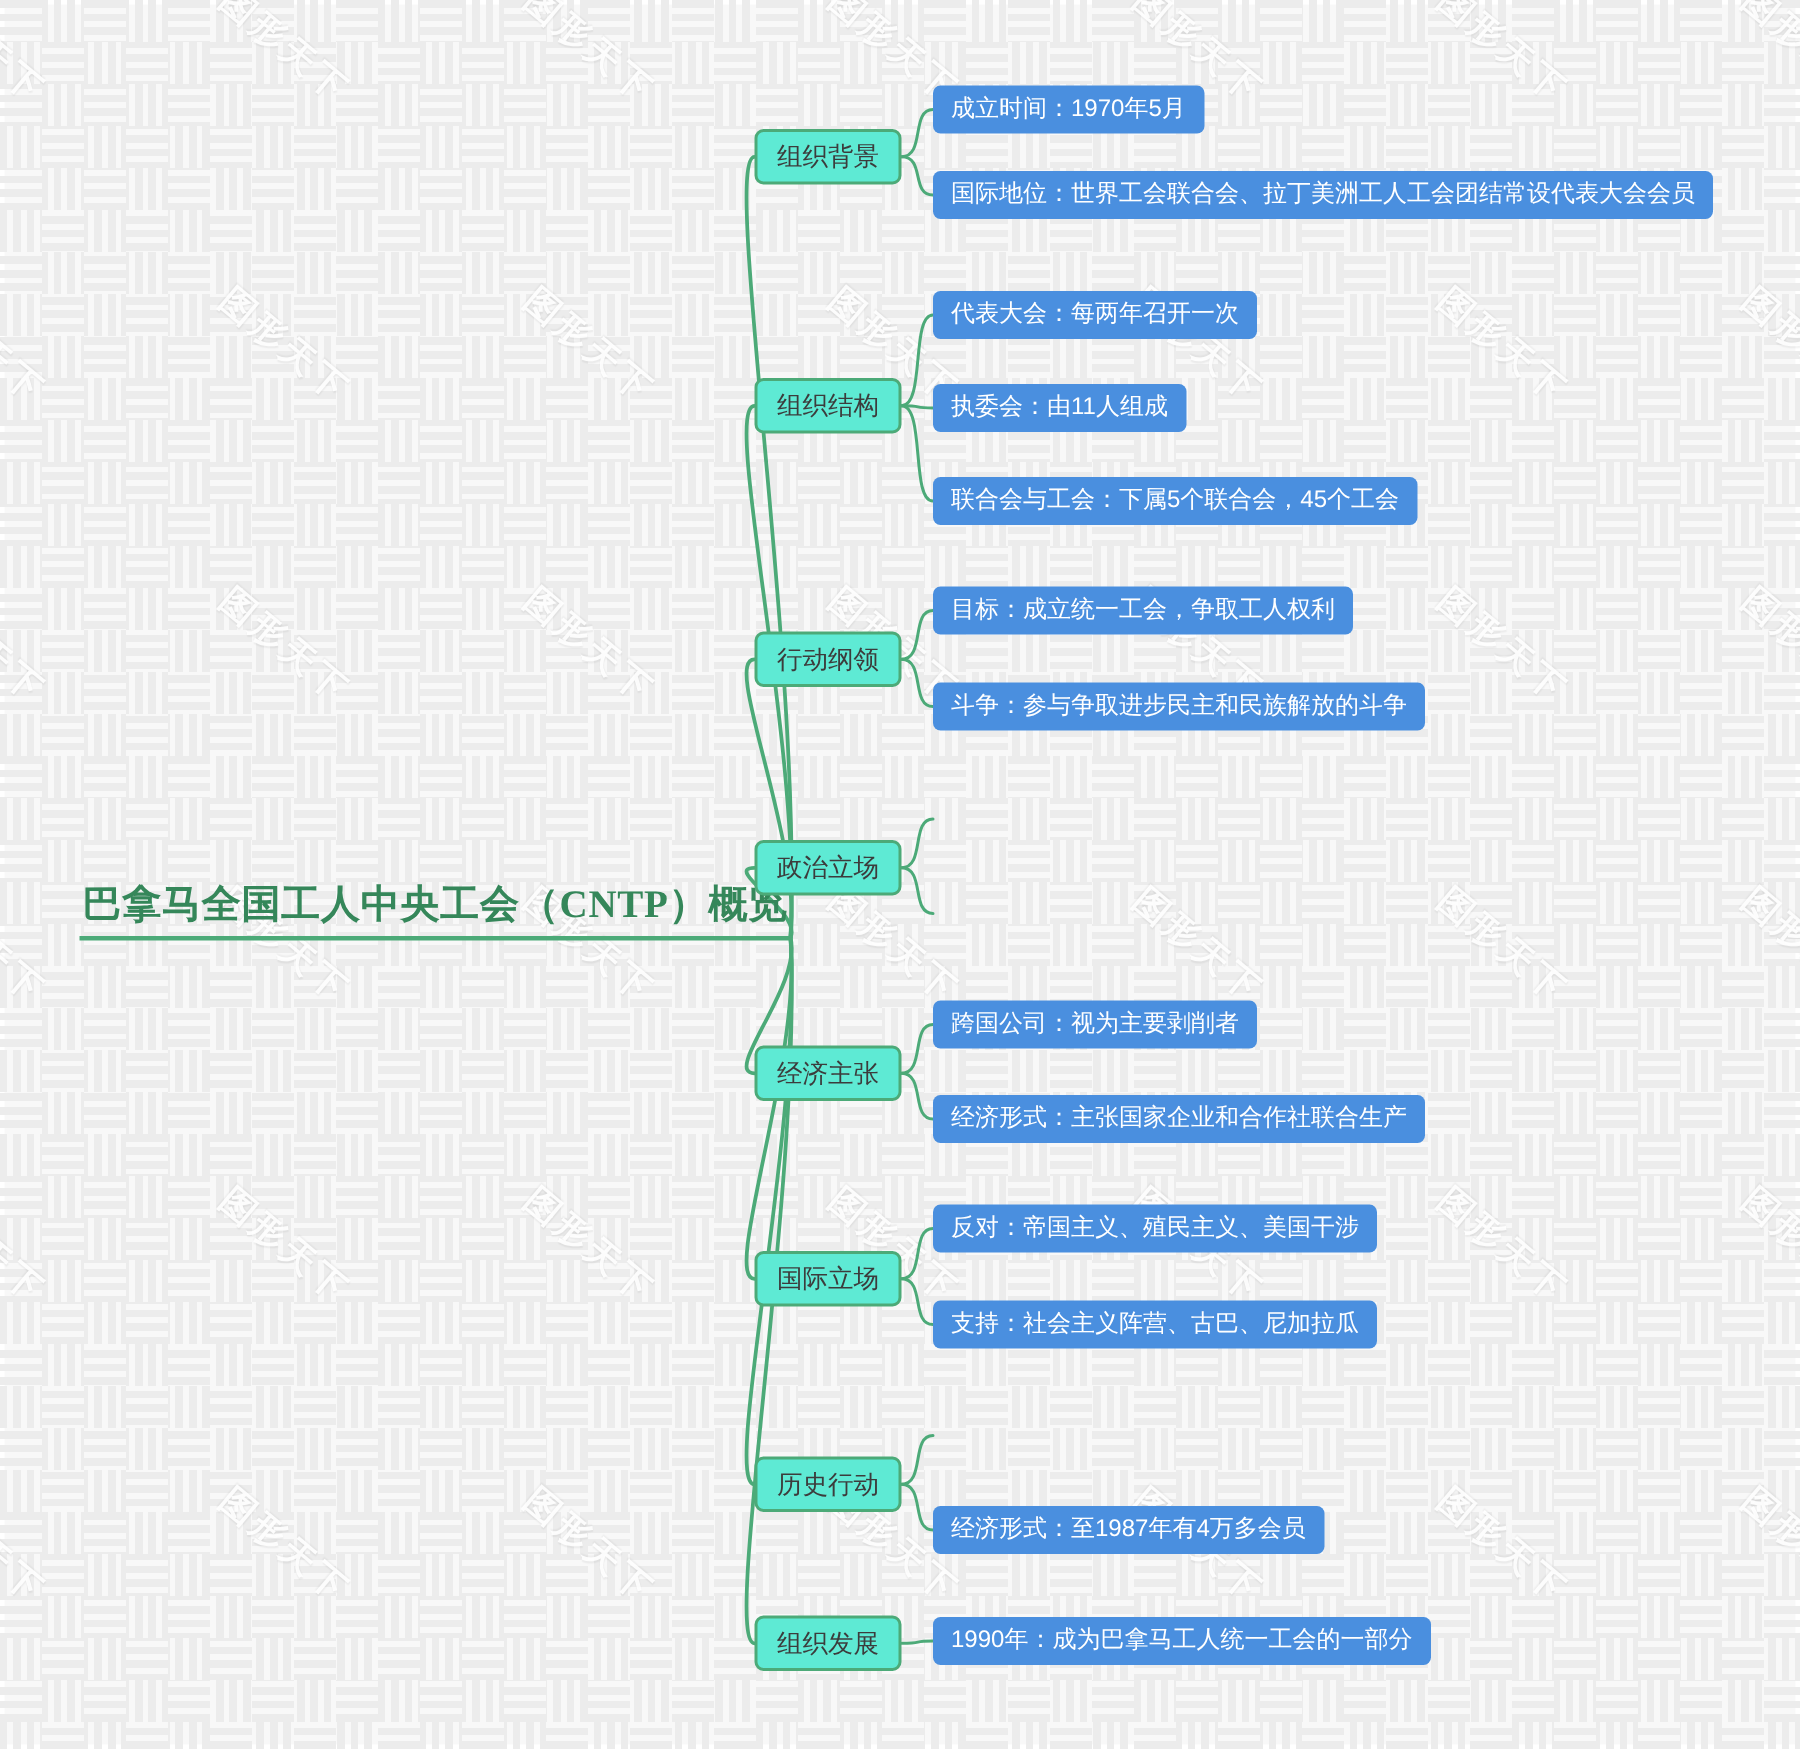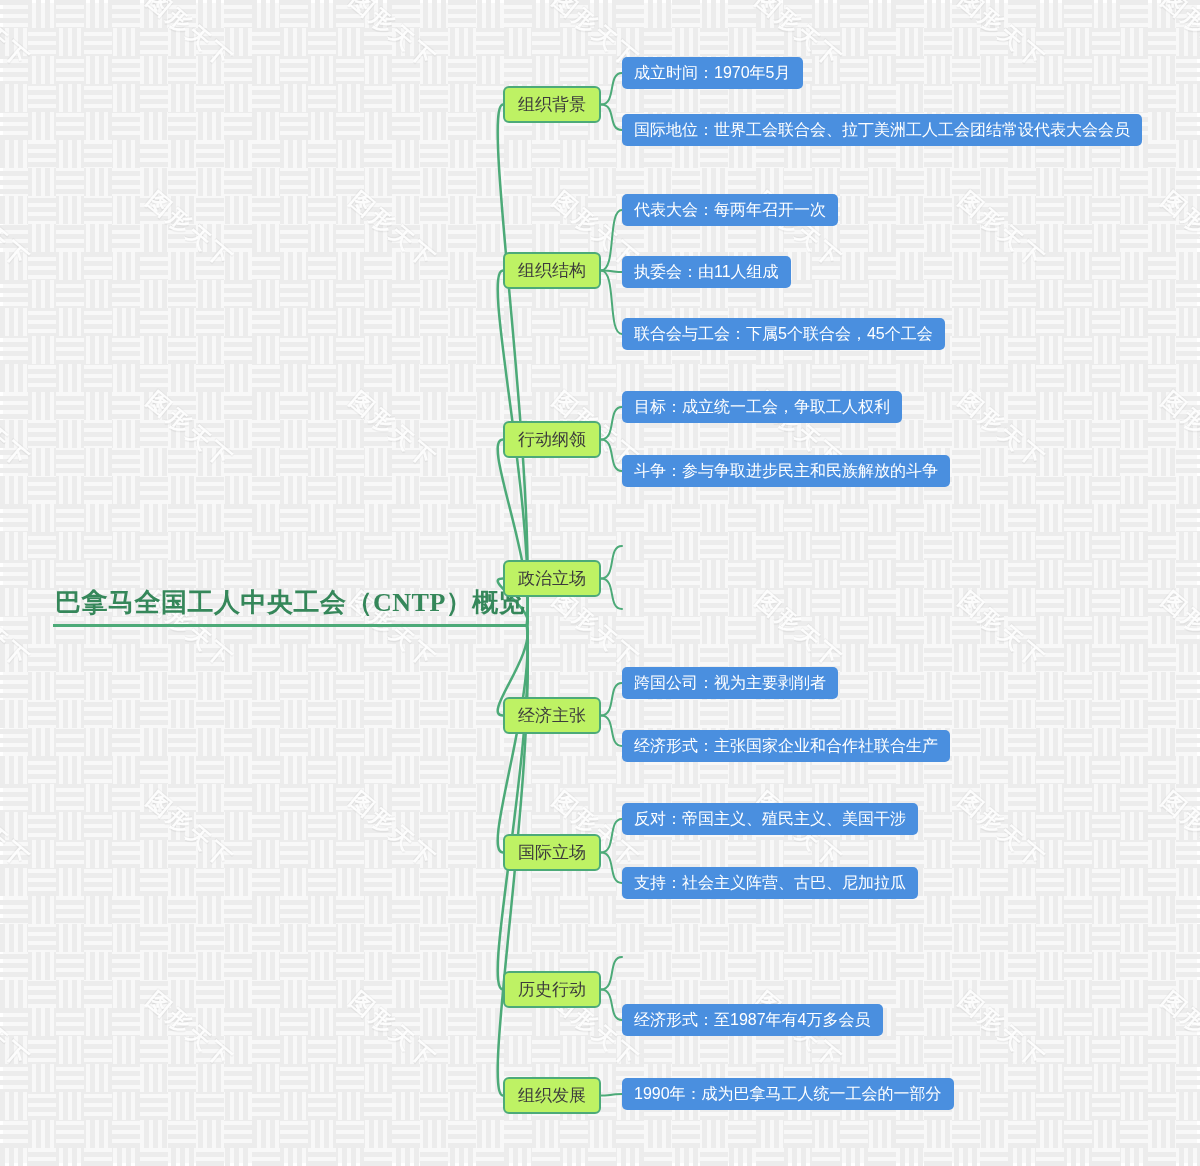--- a/index.html
+++ b/index.html
@@ -37,21 +37,21 @@
   .root-node{
     position:absolute;z-index:3;white-space:nowrap;
     font-family:"Liberation Serif","DejaVu Serif",serif;
     font-size:26px;font-weight:700;letter-spacing:0.5px;
     color:var(--root-green,#35875a);
     border-bottom:3px solid var(--connector-green,#4caa78);
     padding:0 2px 4px 2px;
   }
   .branch{
     position:absolute;left:503px;z-index:3;white-space:nowrap;
-    background:#bef264;
+    background:#5eead4;
     border:2px solid var(--connector-green,#4caa78);
     border-radius:6px;
     padding:6px 13px;
     font-size:17px;line-height:21px;
     color:var(--branch-text,#3c3c3c);
   }
   .child{
     position:absolute;left:622px;z-index:3;white-space:nowrap;
     background:var(--node-blue,#4a8fdf);
     color:#ffffff;

